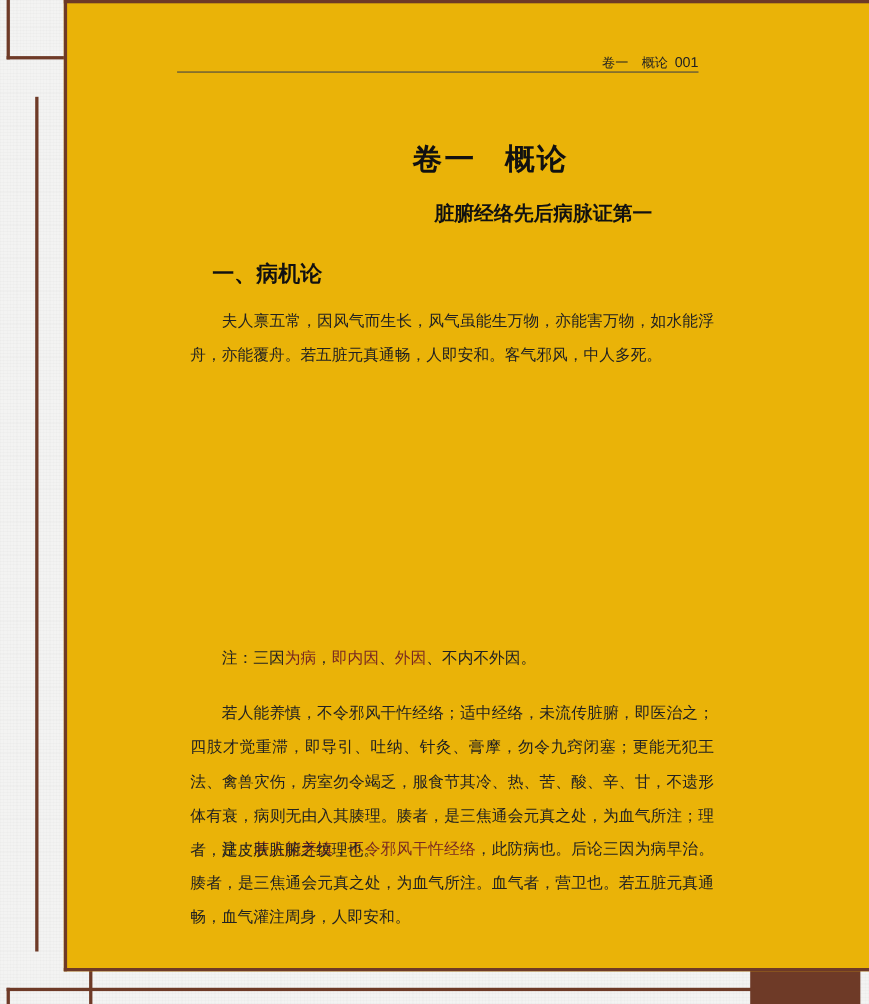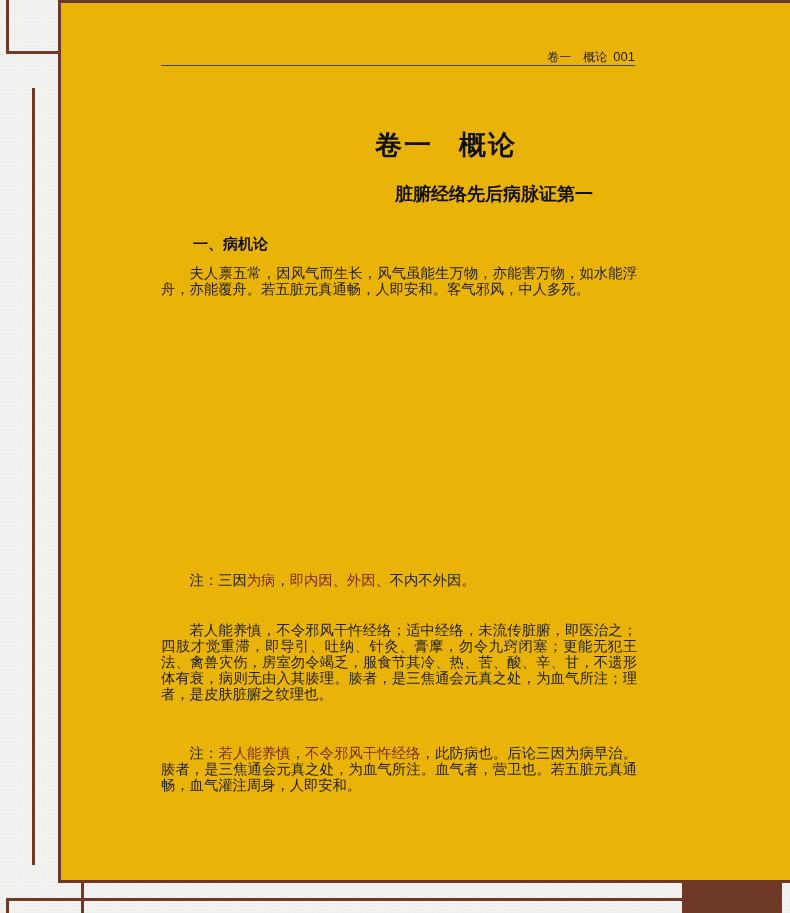--- a/index.html
+++ b/index.html
@@ -38,29 +38,29 @@
   }
   .chapter-title .gap { display: inline-block; width: 26px; }
   .section-title {
     position: absolute; left: 0; width: 100%; top: 179px;
     text-align: center; font-size: 18px; font-weight: bold; color: #111;
     font-family: "DejaVu Sans", sans-serif;
     margin-left: 48px;
   }
   .sub-heading {
     position: absolute; left: 132px; top: 232px;
-    font-size: 15px; font-weight: bold; color: #111;
+    font-size: 20px; font-weight: bold; color: #111;
     font-family: "DejaVu Sans", sans-serif;
   }
   .body-text {
     position: absolute; left: 100px; width: 476px;
-    font-size: 14.3px; line-height: 16px; color: #222;
+    font-size: 14.3px; line-height: 31px; color: #222;
     text-align: justify; text-indent: 2em;
     font-family: "DejaVu Serif", serif;
-    margin: 0;
+    margin: 12px;
   }
   .hl { color: #7a2a22; }
 </style>
 </head>
 <body>
 
 <div class="frame" style="left:6px;top:0;width:3px;height:54px;"></div>
 <div class="frame" style="left:6px;top:51px;width:54px;height:3px;"></div>
 <div class="frame" style="left:32px;top:88px;width:3px;height:777px;"></div>
 <div class="frame" style="left:731px;top:0;width:51px;height:30px;"></div>

